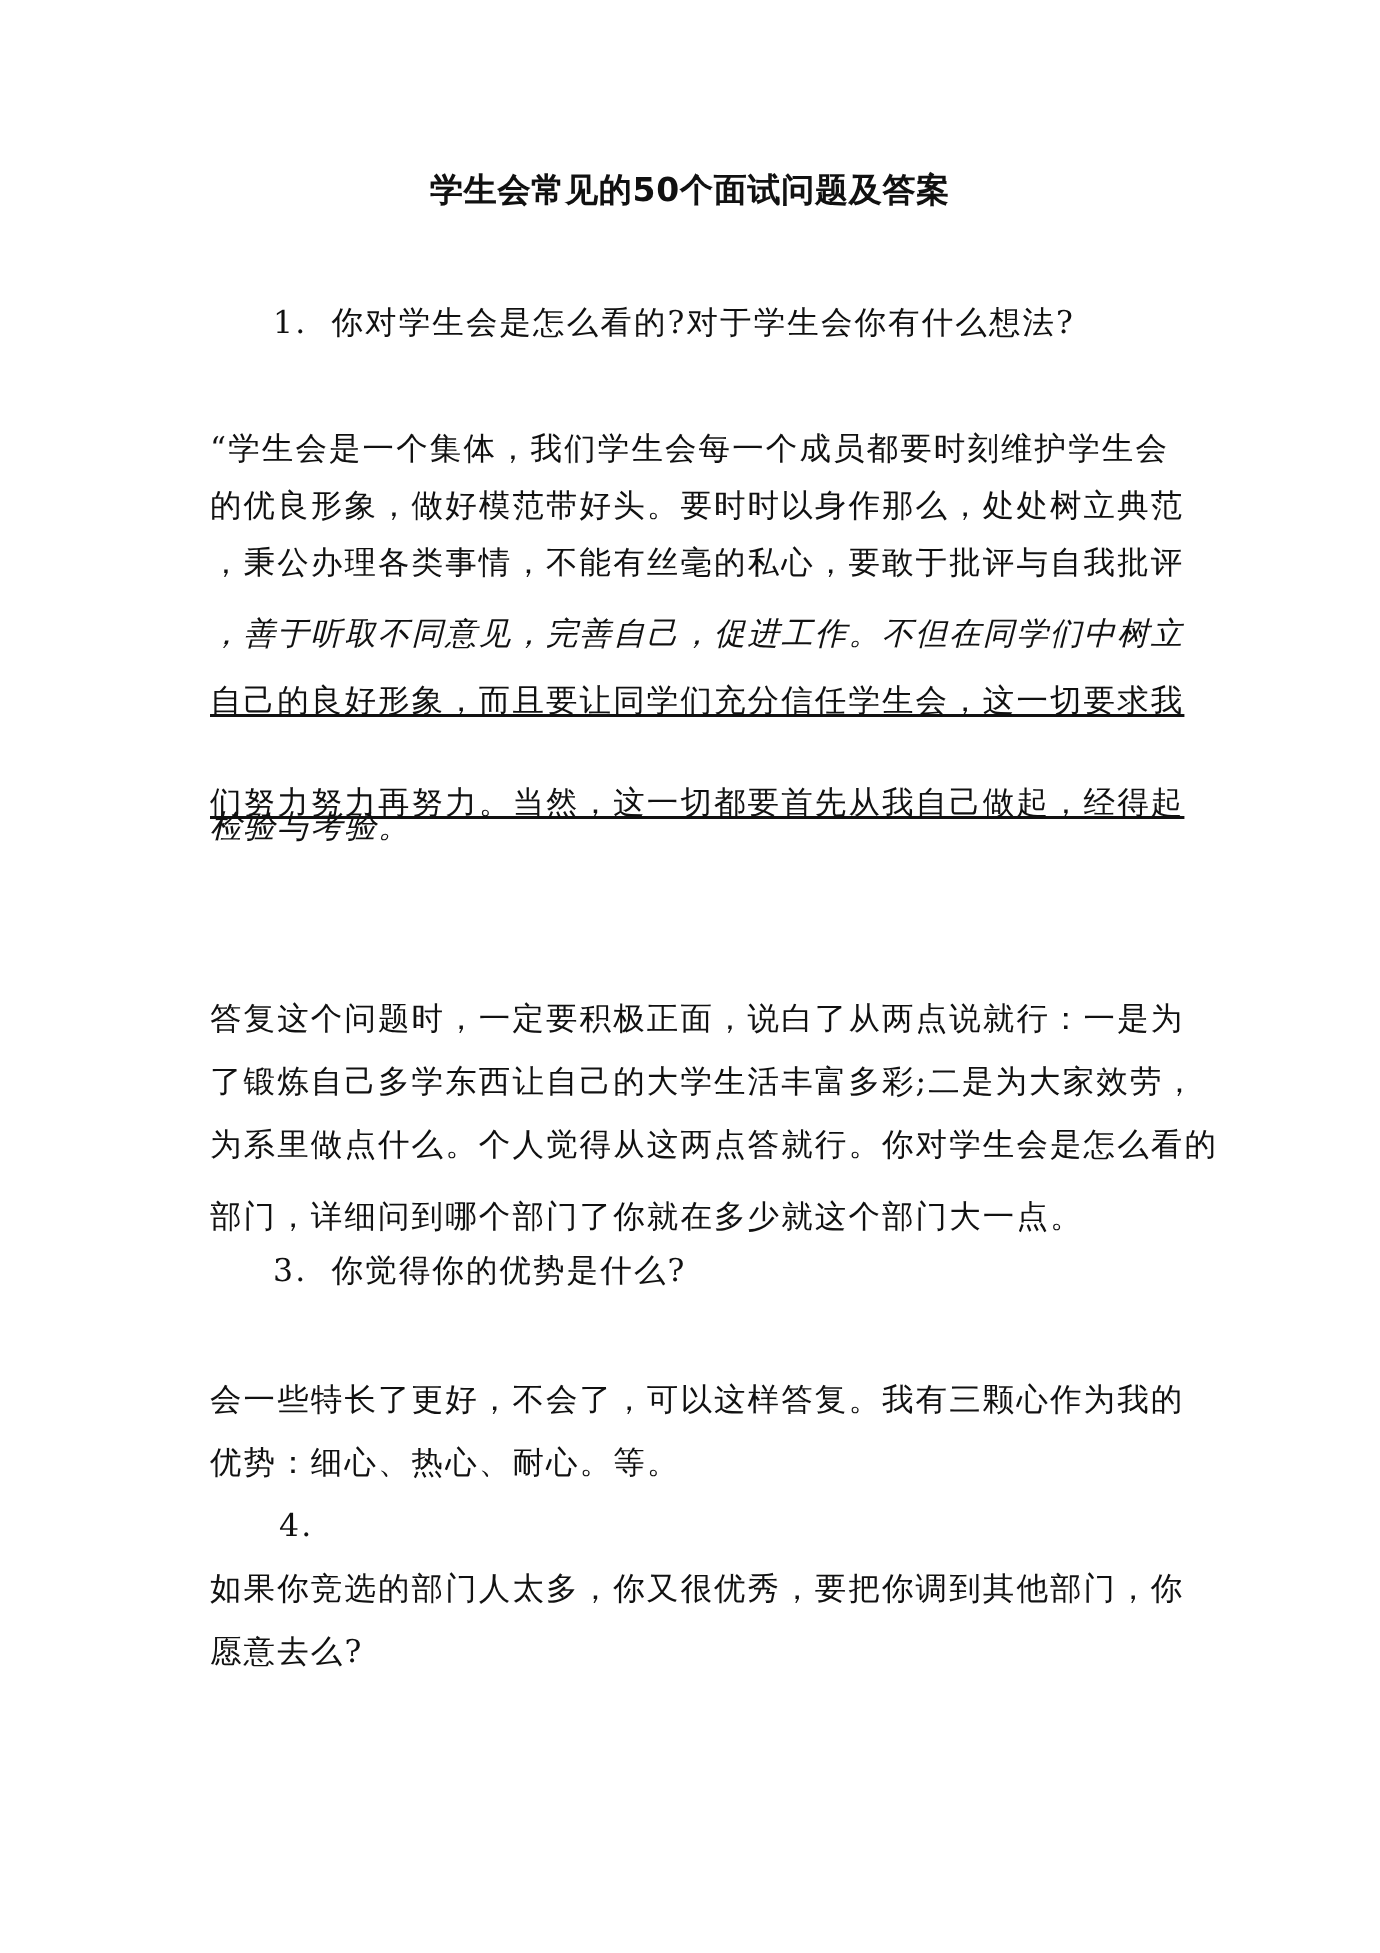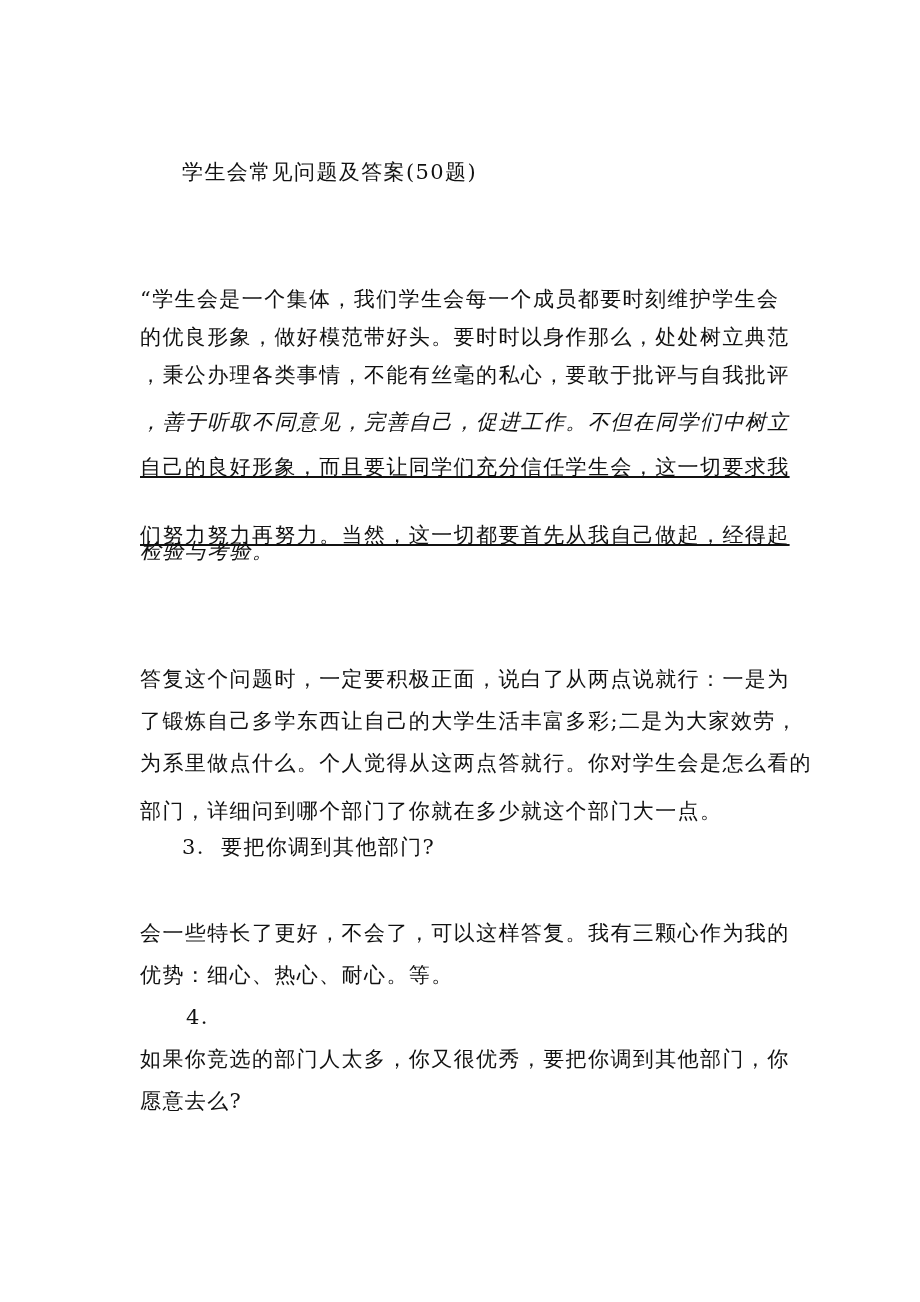--- a/index.html
+++ b/index.html
@@ -11,42 +11,45 @@
            font-size: 22px; line-height: 32px; letter-spacing: 0.5px; }
   .line { position: absolute; left: 140px; width: 660px; font-size: 21px;
           line-height: 30px; white-space: nowrap; letter-spacing: 1.4px; }
   .indent { left: 182px; }
   .q4num { left: 186px; }
 </style>
 </head>
 <body>
 
 <div class="page">
+  <div class="title">学生会常见的50个面试问题及答案</div>
 
-  <div class="line indent" style="top:157px;">学生会常见问题及答案(50题)</div>
 
+  <div class="line indent" style="top:200px;">
+    <span>1.</span>&nbsp;&nbsp;<span>你对学生会是怎么看的?对于学生会你有什么想法?</span>
+  </div>
   <div>
     <div class="line" style="top:284px;">“学生会是一个集体，我们学生会每一个成员都要时刻维护学生会</div>
     <div class="line" style="top:322px;">的优良形象，做好模范带好头。要时时以身作那么，处处树立典范</div>
     <div class="line" style="top:360px;">，秉公办理各类事情，不能有丝毫的私心，要敢于批评与自我批评</div>
     <div class="line" style="top:407px;font-style:italic;">，善于听取不同意见，完善自己，促进工作。不但在同学们中树立</div>
     <div class="line" style="top:452px;text-decoration:underline;">自己的良好形象，而且要让同学们充分信任学生会，这一切要求我</div>
     <div class="line" style="top:520px;text-decoration:underline;">们努力努力再努力。当然，这一切都要首先从我自己做起，经得起</div>
     <div class="line" style="top:536px;font-style:italic;">检验与考验。</div>
   </div>
 
   <div>
     <div class="line" style="top:664px;">答复这个问题时，一定要积极正面，说白了从两点说就行：一是为</div>
     <div class="line" style="top:706px;">了锻炼自己多学东西让自己的大学生活丰富多彩;二是为大家效劳，</div>
     <div class="line" style="top:748px;">为系里做点什么。个人觉得从这两点答就行。你对学生会是怎么看的</div>
     <div class="line" style="top:796px;">部门，详细问到哪个部门了你就在多少就这个部门大一点。</div>
   </div>
 
   <div class="line indent" style="top:832px;">
-    <span>3.</span>&nbsp;&nbsp;<span>要把你调到其他部门?</span>
+    <span>3.</span>&nbsp;&nbsp;<span>你觉得你的优势是什么?</span>
   </div>
   <div>
     <div class="line" style="top:918px;">会一些特长了更好，不会了，可以这样答复。我有三颗心作为我的</div>
     <div class="line" style="top:960px;">优势：细心、热心、耐心。等。</div>
   </div>
 
   <div class="line q4num" style="top:1002px;">4.</div>
   <div>
     <div class="line" style="top:1044px;">如果你竞选的部门人太多，你又很优秀，要把你调到其他部门，你</div>
     <div class="line" style="top:1086px;">愿意去么?</div>

